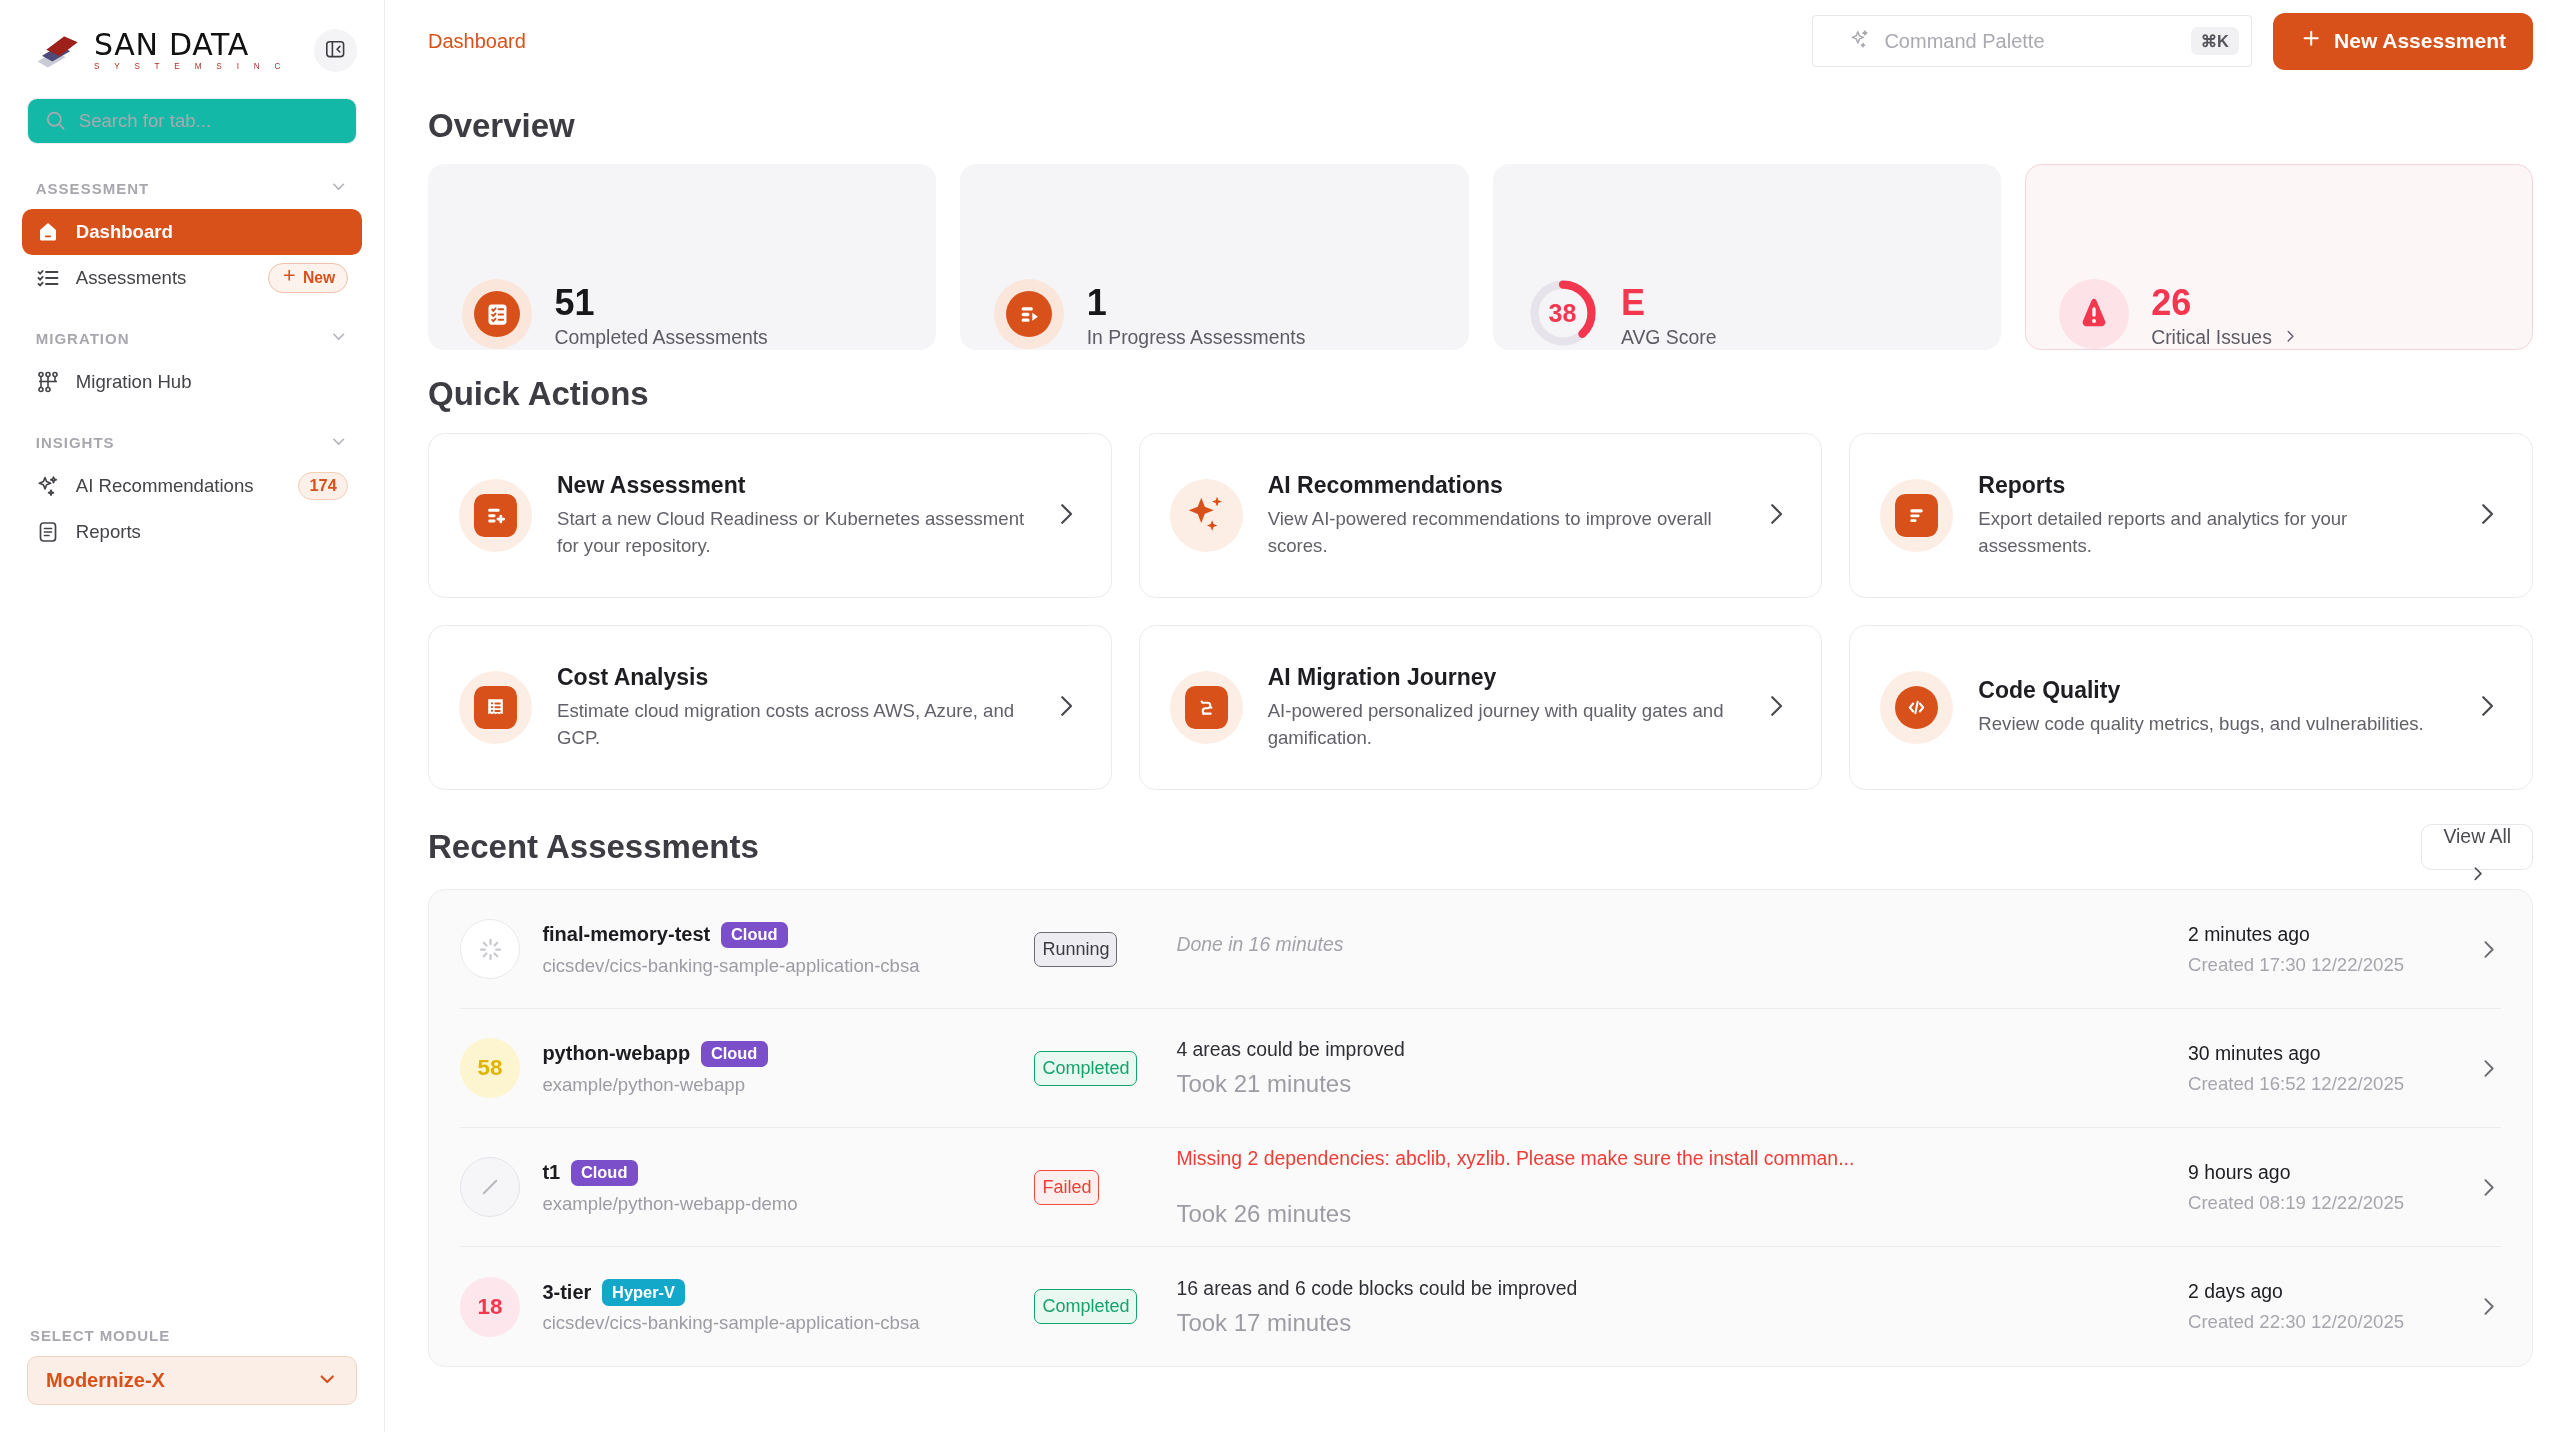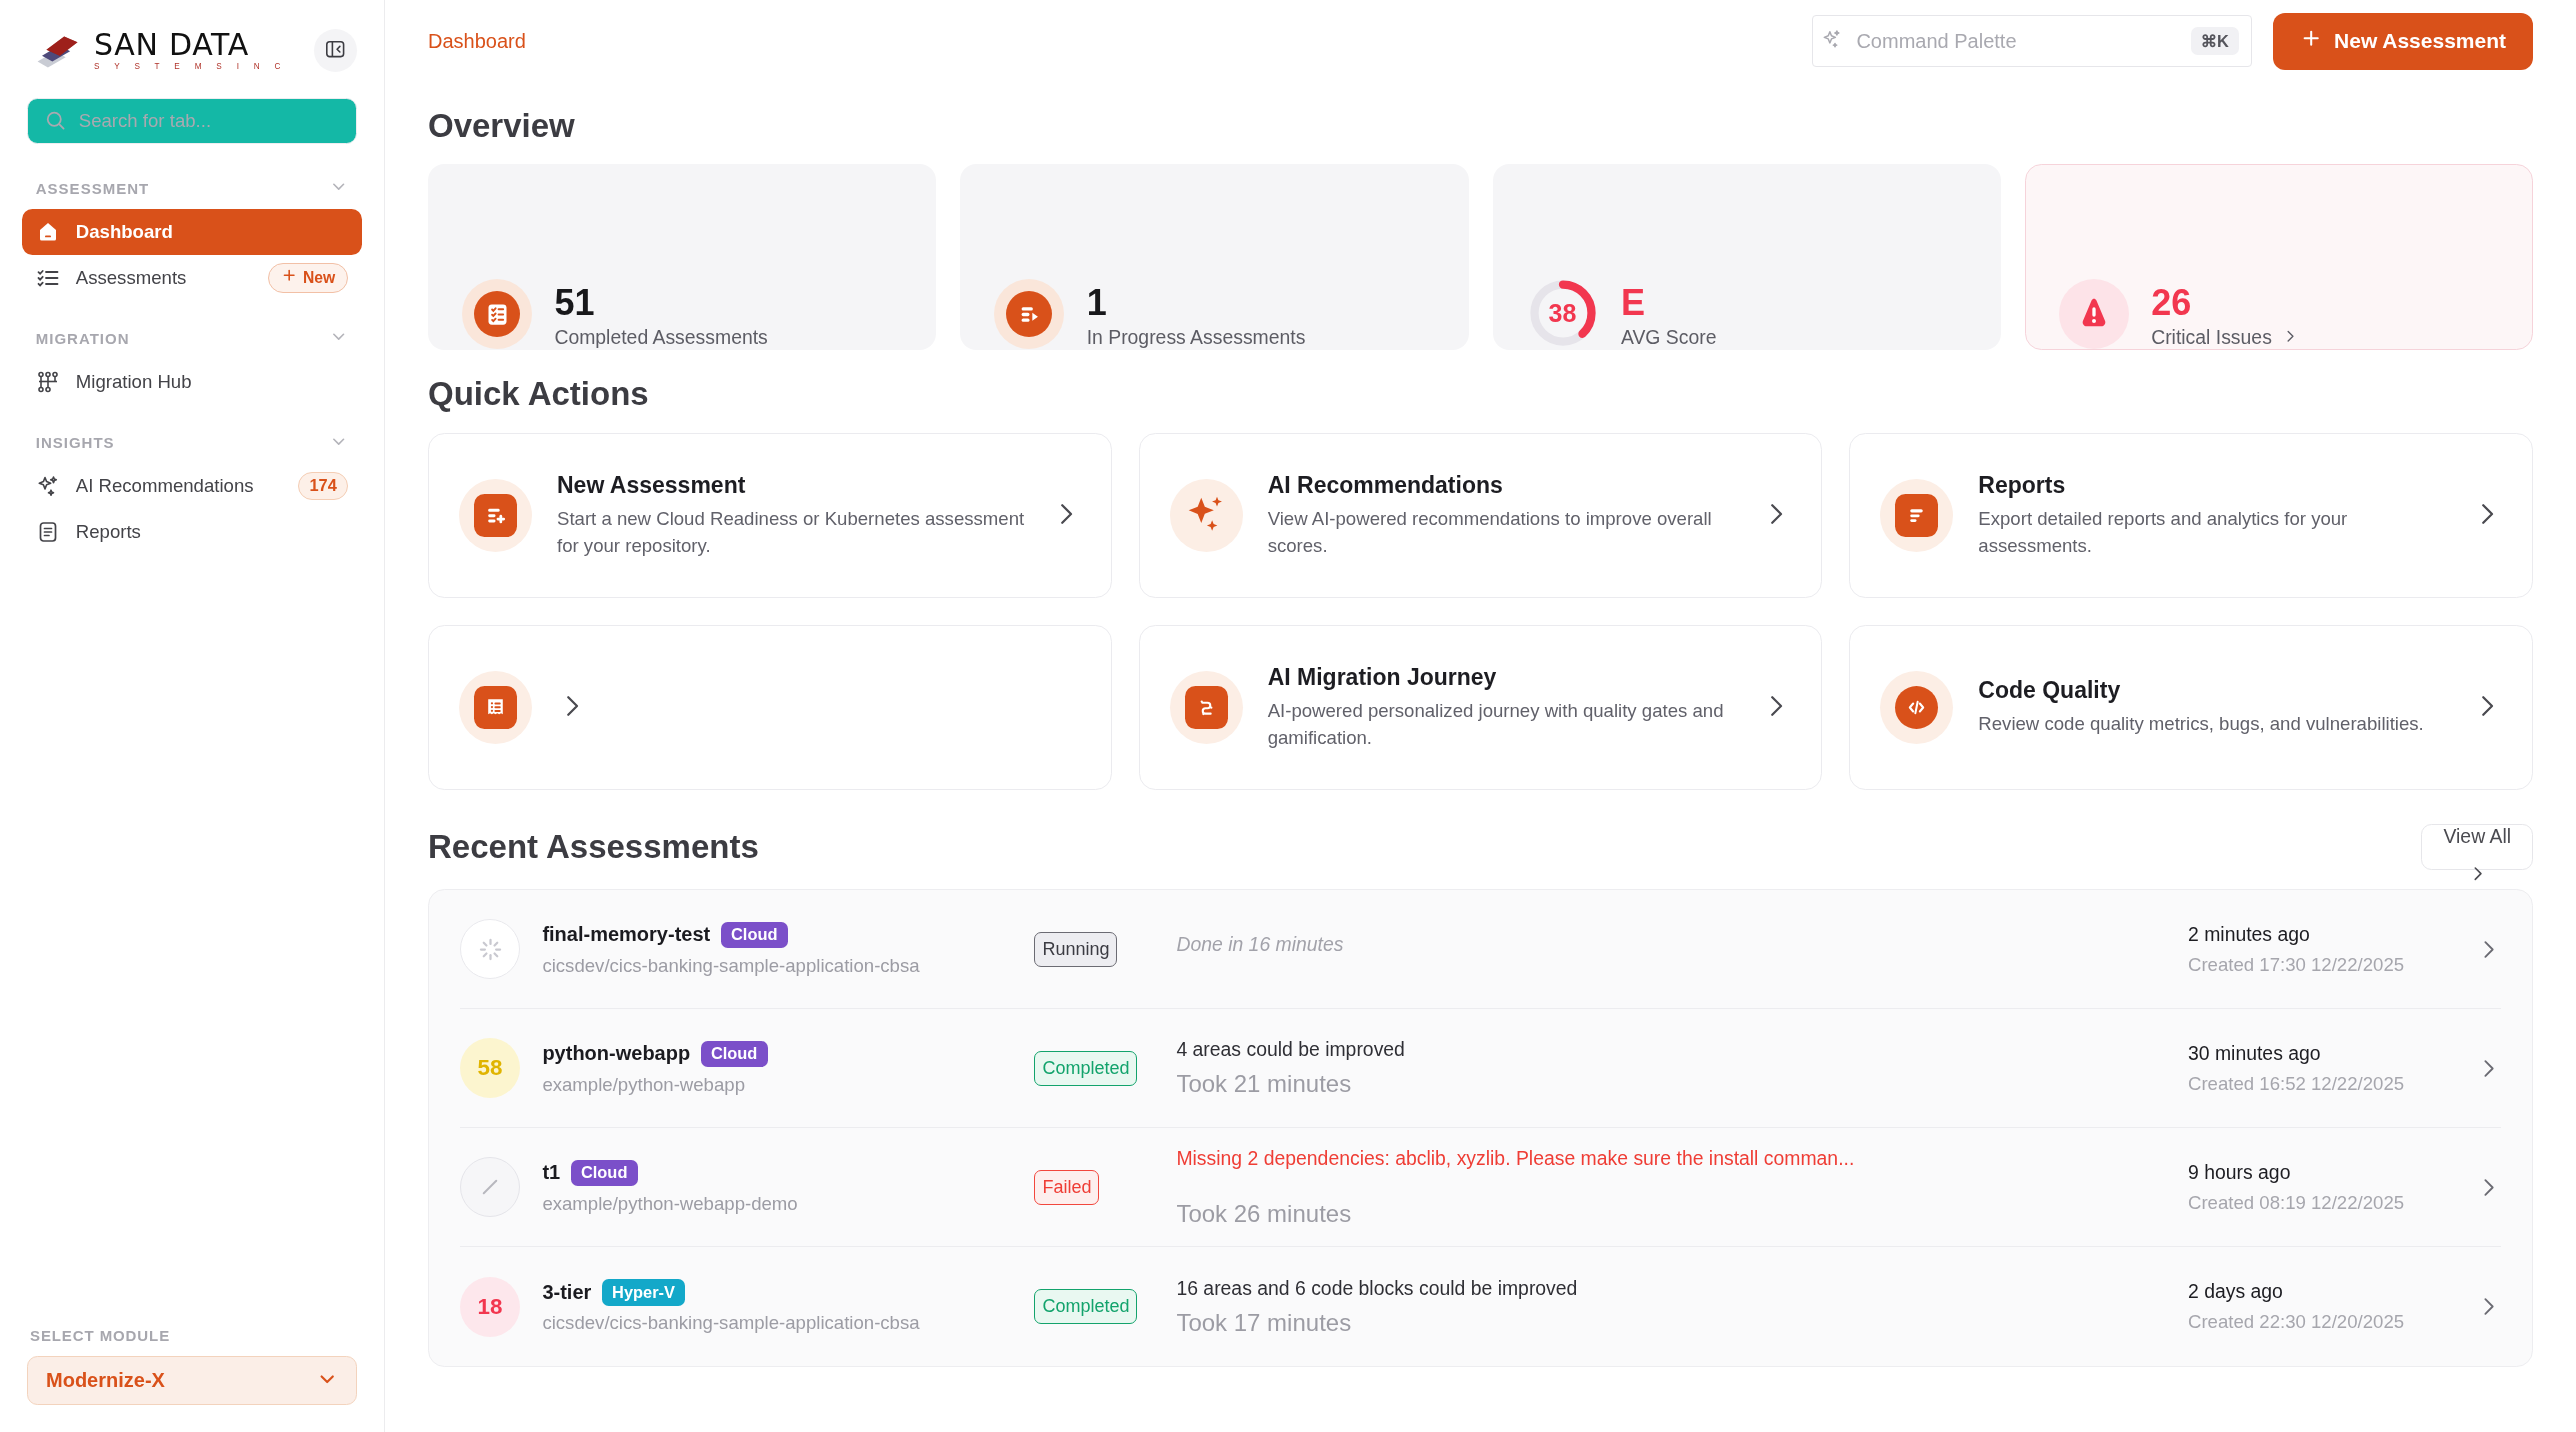--- a/index.html
+++ b/index.html
@@ -106,21 +106,21 @@
   .topbar {
     height: 82px; display: flex; align-items: center;
     padding: 0 43px 0 0; justify-content: space-between;
   }
   .breadcrumb { font-size: 20px; color: #d9511a; padding-left: 0px; margin-left: 0; }
   .breadcrumb-wrap { padding-left: 0; margin-left: 0; }
   .topbar-right { display: flex; align-items: center; gap: 21px; }
   .cmd-palette {
     width: 440px; height: 52px; border-radius: 4px;
     border: 1.1px solid #e6e6ea; background: #fff;
-    display: flex; align-items: center; gap: 13.4px; padding: 0 12px 0 8px;
+    display: flex; align-items: center; gap: 13.4px; padding: 0 12px 0 36px;
   }
   .cmd-palette input {
     flex: 1; border: none; outline: none; background: transparent;
     font-size: 20px; color: #3a3a3c; font-family: "Liberation Sans", sans-serif;
   }
   .cmd-palette input::placeholder { color: #a9a9b0; }
   .kbd {
     background: #f1f1f4; border-radius: 6.7px; padding: 4.5px 9.7px;
     font-size: 16.4px; color: #55555c; font-weight: bold;
   }
@@ -584,20 +584,24 @@
               <svg width="25" height="25" viewBox="0 0 24 24">
                 <path d="M5 4h14v14.5l-1.7-1.1-1.8 1.1-1.8-1.1-1.7 1.1-1.8-1.1L8.5 18.5 6.7 17.4 5 18.5z" fill="#fff"></path>
                 <circle cx="8.6" cy="8" r="1.1" fill="#d9511a"></circle>
                   <rect x="11" y="7.1" width="6" height="1.9" rx="0.9" fill="#d9511a"></rect>
                 <circle cx="8.6" cy="11.6" r="1.1" fill="#d9511a"></circle>
                   <rect x="11" y="10.7" width="6" height="1.9" rx="0.9" fill="#d9511a"></rect>
                 <circle cx="8.6" cy="15.2" r="1.1" fill="#d9511a"></circle>
                   <rect x="11" y="14.3" width="6" height="1.9" rx="0.9" fill="#d9511a"></rect>
               </svg>
             </span>
+          </span>
+          <span class="qa-body">
+            <span class="qa-title" style="display:block;">Cost Analysis</span>
+            <span class="qa-desc" style="display:block;">Estimate cloud migration costs across AWS, Azure, and GCP.</span>
           </span>
           <span class="chev">
             <svg width="30" height="30" viewBox="0 0 24 24" fill="none" stroke="#4a4a50" stroke-width="1.8">
                 <path d="M9 5l7 7-7 7" stroke-linecap="round" stroke-linejoin="round"></path>
               </svg>
           </span>
         </div>
 
         <div class="qa-card">
           <span class="qa-ico-bg">

